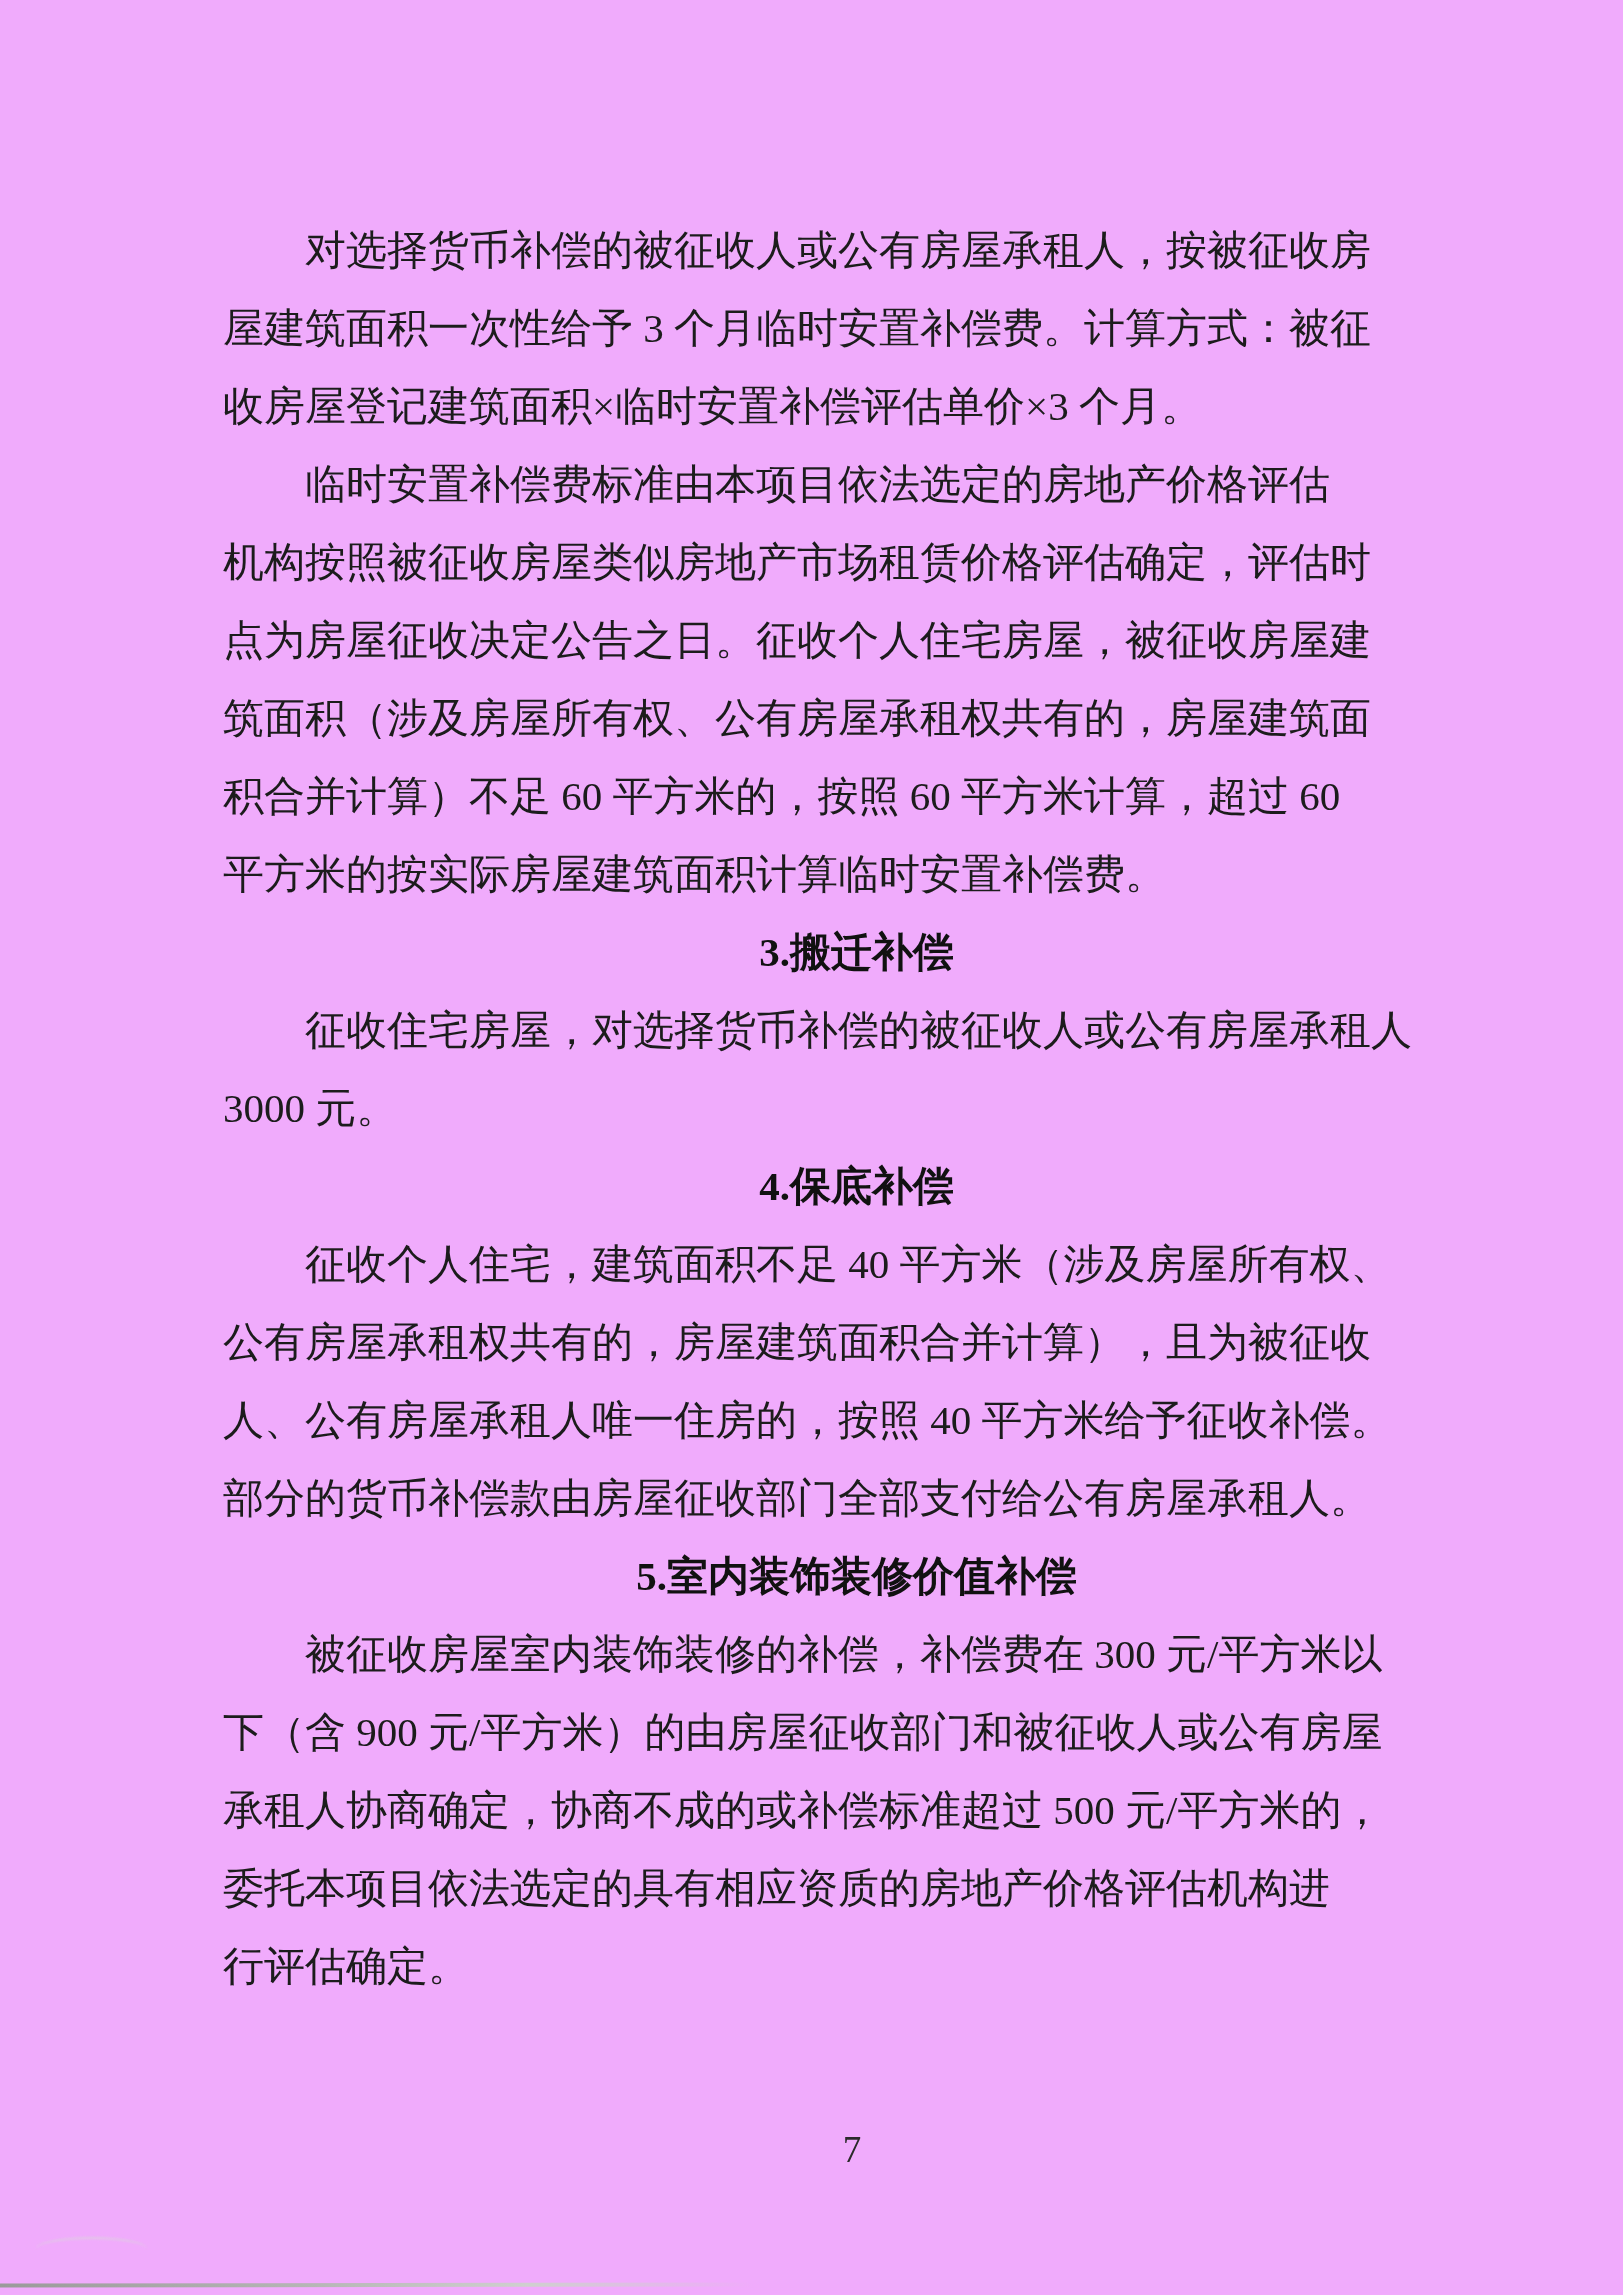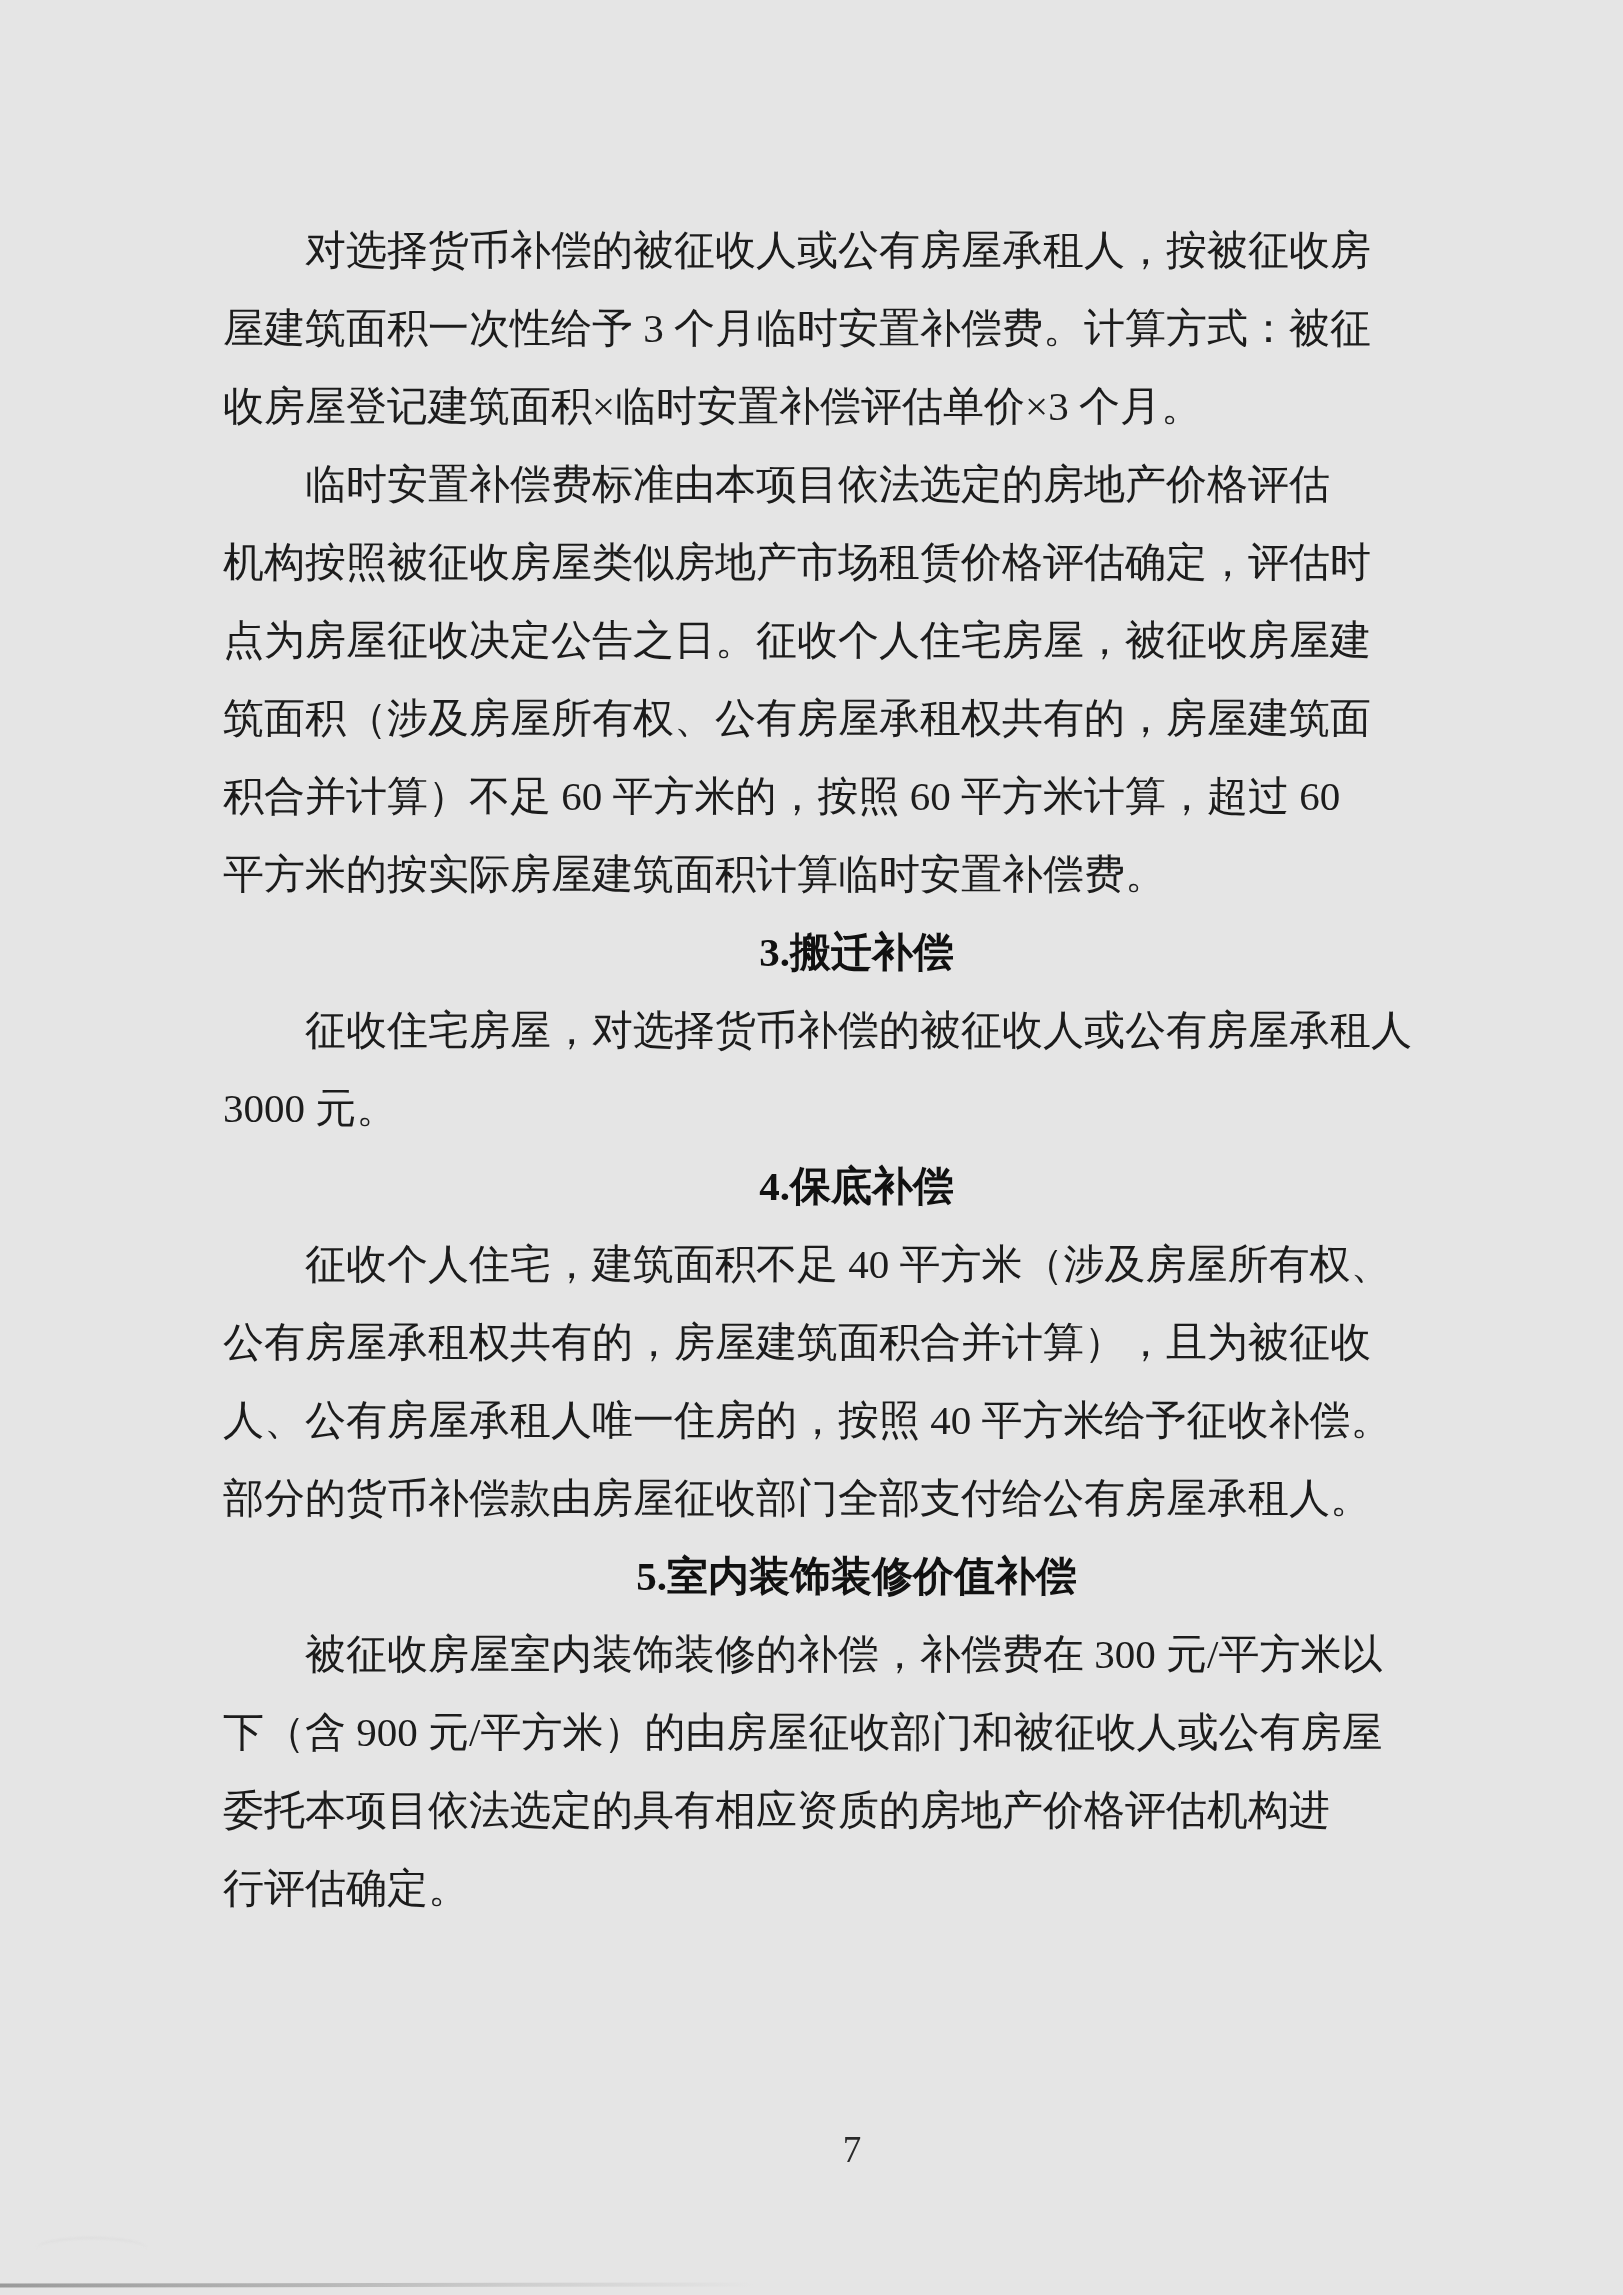--- a/index.html
+++ b/index.html
@@ -4,21 +4,21 @@
 <style>
   html, body {
     margin: 0;
     padding: 0;
     background: #ffffff;
   }
   .page {
     position: relative;
     width: 1623px;
     height: 2295px;
-    background: #e5e5e5;
+    background: #f0abfc;
     overflow: hidden;
     font-family: "Liberation Serif", "DejaVu Serif", serif;
     color: #1c1c1c;
   }
   .doc {
     position: absolute;
     left: 223px;
     top: 211px;
     width: 1185px;
   }
@@ -93,20 +93,21 @@
       <div class="line indent just">征收住宅房屋，对选择货币补偿的被征收人或公有房屋承租人</div>
       <div class="line">3000 元。</div>
       <div class="line indent bold">4.保底补偿</div>
       <div class="line indent just">征收个人住宅，建筑面积不足 40 平方米（涉及房屋所有权、</div>
       <div class="line just">公有房屋承租权共有的，房屋建筑面积合并计算），且为被征收</div>
       <div class="line just">人、公有房屋承租人唯一住房的，按照 40 平方米给予征收补偿。</div>
       <div class="line just">部分的货币补偿款由房屋征收部门全部支付给公有房屋承租人。</div>
       <div class="line indent bold">5.室内装饰装修价值补偿</div>
       <div class="line indent just">被征收房屋室内装饰装修的补偿，补偿费在 300 元/平方米以</div>
       <div class="line just">下（含 900 元/平方米）的由房屋征收部门和被征收人或公有房屋</div>
+      <div class="line just">承租人协商确定，协商不成的或补偿标准超过 500 元/平方米的，</div>
       <div class="line just">委托本项目依法选定的具有相应资质的房地产价格评估机构进</div>
       <div class="line">行评估确定。</div>
     </div>
 
   <div class="footer-pagenum">7</div>
 
   <div class="scan-smudge"></div>
   <div class="scan-edge-line"></div>
 
 </div>

